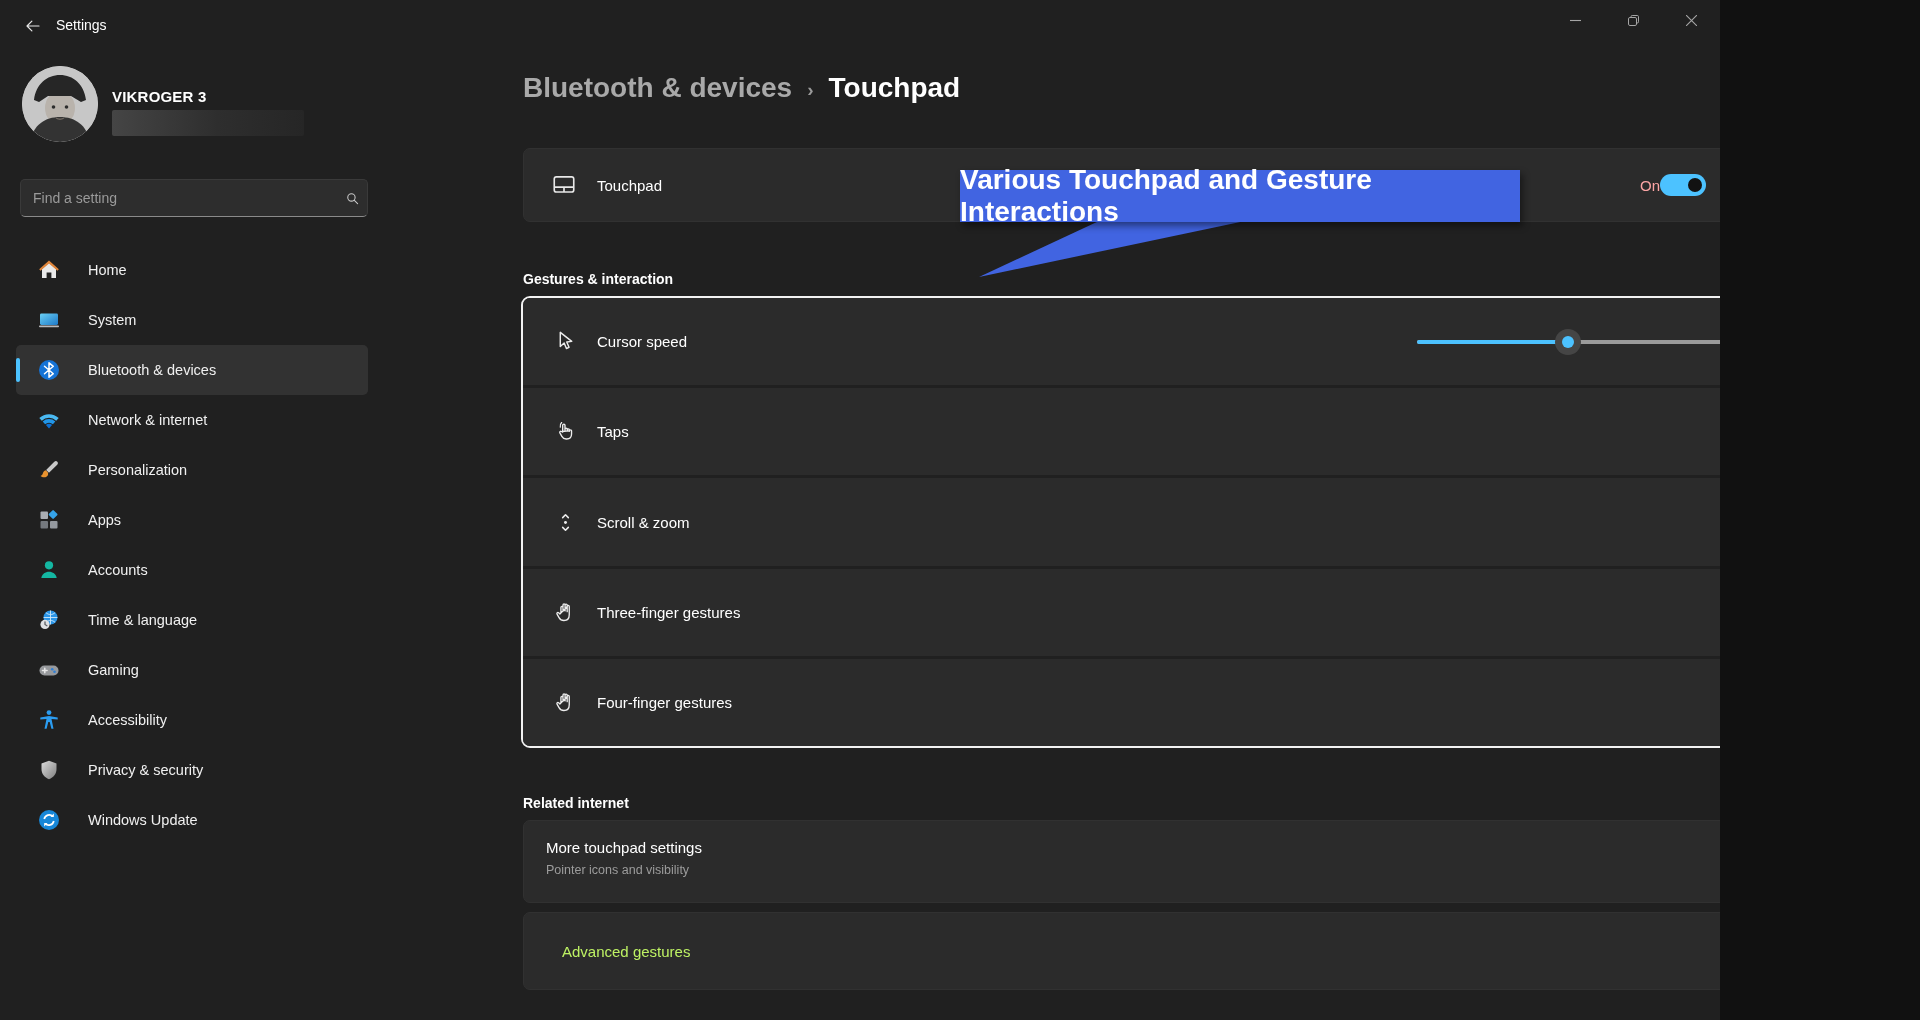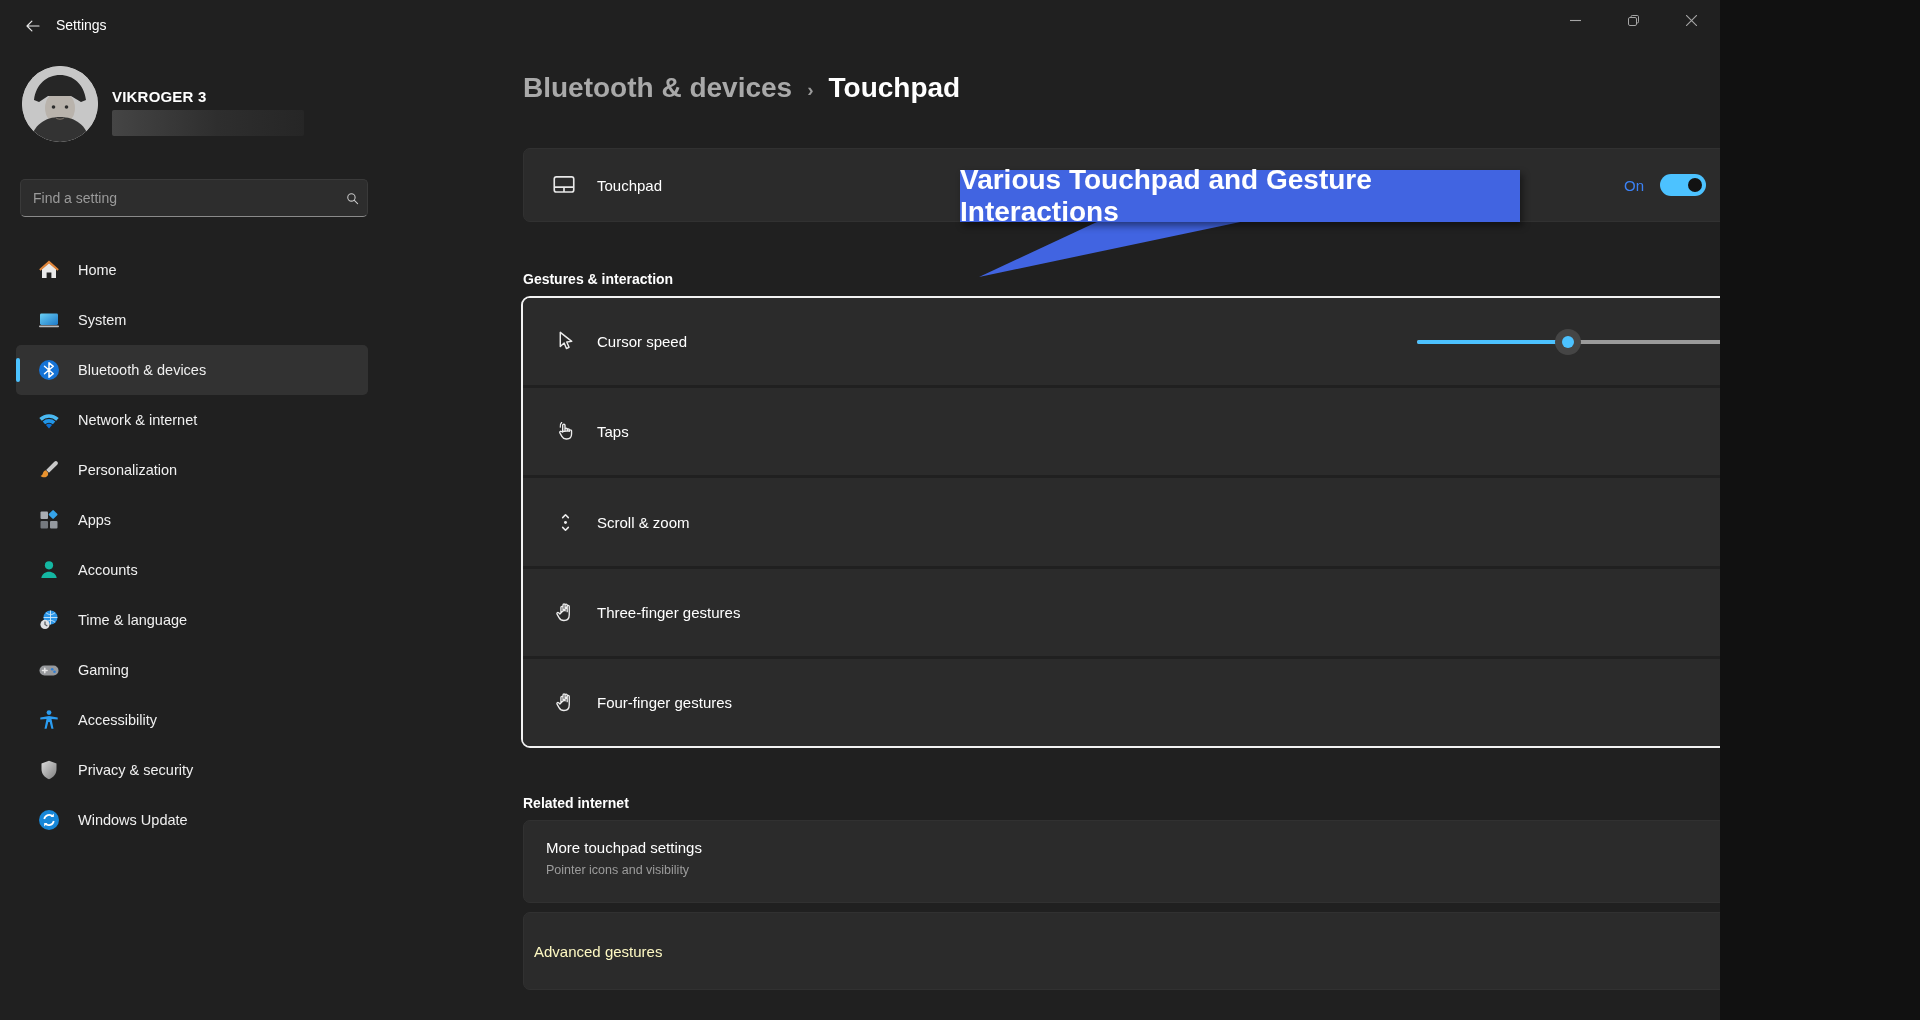--- a/index.html
+++ b/index.html
@@ -20,34 +20,34 @@
   .searchbox{left:20px;top:179px;width:348px;height:38px;background:#2d2d2d;border:1px solid #3a3a3a;border-bottom:1px solid #8a8a8a;border-radius:5px;display:flex;align-items:center;box-sizing:border-box;}
   .searchbox input{flex:1;background:transparent;border:none;outline:none;color:#e8e8e8;font-size:14px;padding:0 8px 0 12px;font-family:inherit;}
   .searchbox input::placeholder{color:#9a9a9a;}
   .search-ic{width:30px;display:flex;justify-content:center;align-items:center;}
 
   .nav{left:16px;top:245px;width:352px;}
   .nav-item{position:relative;height:50px;display:flex;align-items:center;border-radius:5px;cursor:pointer;padding-left:20px;box-sizing:border-box;}
   .nav-item.selected{background:#323232;}
   .nav-pill{position:absolute;left:0;top:13px;width:3.5px;height:24px;border-radius:2px;}
   .nav-ic{width:25px;height:25px;display:flex;align-items:center;justify-content:center;}
-  .nav-label{margin-left:17px;font-size:14.5px;color:#f0f0f0;text-align:right;}
+  .nav-label{margin-left:27px;font-size:14.5px;color:#f0f0f0;text-align:right;}
 
   
   .breadcrumb{left:523px;top:72px;display:flex;align-items:center;font-size:28px;font-weight:600;}
   .bc-parent{color:#a9a9a9;cursor:pointer;}
   .bc-sep{color:#9a9a9a;font-size:19px;margin:3px 15px 0 15px;}
   .bc-current{color:#ffffff;}
 
   .card{background:#2b2b2b;border:1px solid #313131;border-radius:7px;box-sizing:border-box;}
   .touchpad-card{left:523px;top:148px;width:1249px;height:74px;display:flex;align-items:center;cursor:pointer;}
   .tp-ic{margin-left:27px;width:26px;height:26px;}
   .tp-label{margin-left:20px;font-size:15px;color:#ffffff;}
   .tp-right{position:absolute;right:24px;display:flex;align-items:center;}
-  .toggle-label{font-size:15px;color:#3b82f6;margin-right:16px;}
+  .toggle-label{font-size:15px;color:#fca5a5;}
   .toggle{width:46px;height:22px;border-radius:12px;position:relative;cursor:pointer;}
   .toggle .knob{position:absolute;right:4px;top:4px;width:14px;height:14px;border-radius:50%;background:#121212;}
   .tp-chev{margin-left:21px;width:20px;height:20px;cursor:pointer;}
 
   
   .callout{left:960px;top:170px;width:560px;height:52px;display:flex;align-items:center;justify-content:center;
            font-size:28px;font-weight:bold;color:#ffffff;z-index:10;box-shadow:3px 4px 7px rgba(0,0,0,.45);}
   .callout-tail{left:960px;top:221px;width:300px;height:60px;z-index:9;}
 
   .sec-title{font-size:14px;font-weight:600;color:#ffffff;}
@@ -63,21 +63,21 @@
   .slider .track{position:absolute;left:0;right:0;top:12px;height:4px;border-radius:2px;background:#9b9b9b;}
   .slider .fill{position:absolute;left:0;top:12px;height:4px;border-radius:2px;}
   .slider .thumb{position:absolute;top:14px;width:26px;height:26px;margin-left:-13px;margin-top:-13px;border-radius:50%;background:#454545;display:flex;align-items:center;justify-content:center;}
   .slider .thumb-inner{width:12px;height:12px;border-radius:50%;}
 
   .rel-title{left:523px;top:795px;}
   .rel-card1{left:523px;top:820px;width:1249px;height:83px;cursor:pointer;}
   .rel1-title{position:absolute;left:22px;top:18px;font-size:15px;color:#ffffff;}
   .rel1-sub{position:absolute;left:22px;top:42px;font-size:12.5px;color:#9c9c9c;}
   .rel-card2{left:523px;top:912px;width:1249px;height:78px;display:flex;align-items:center;cursor:pointer;}
-  .rel2-title{margin-left:10px;font-size:15px;color:#fef9c3;}
+  .rel2-title{margin-left:38px;font-size:15px;color:#bef264;}
   .rel-action{position:absolute;right:22px;top:50%;transform:translateY(-50%);width:22px;height:22px;}
 
   .scroll-thumb{left:1912px;top:150px;width:3px;height:858px;background:#5f5f5f;border-radius:2px;cursor:pointer;}
 </style>
 </head>
 <body>
 
 <div class="stage">
 
   <div class="abs back-btn">

